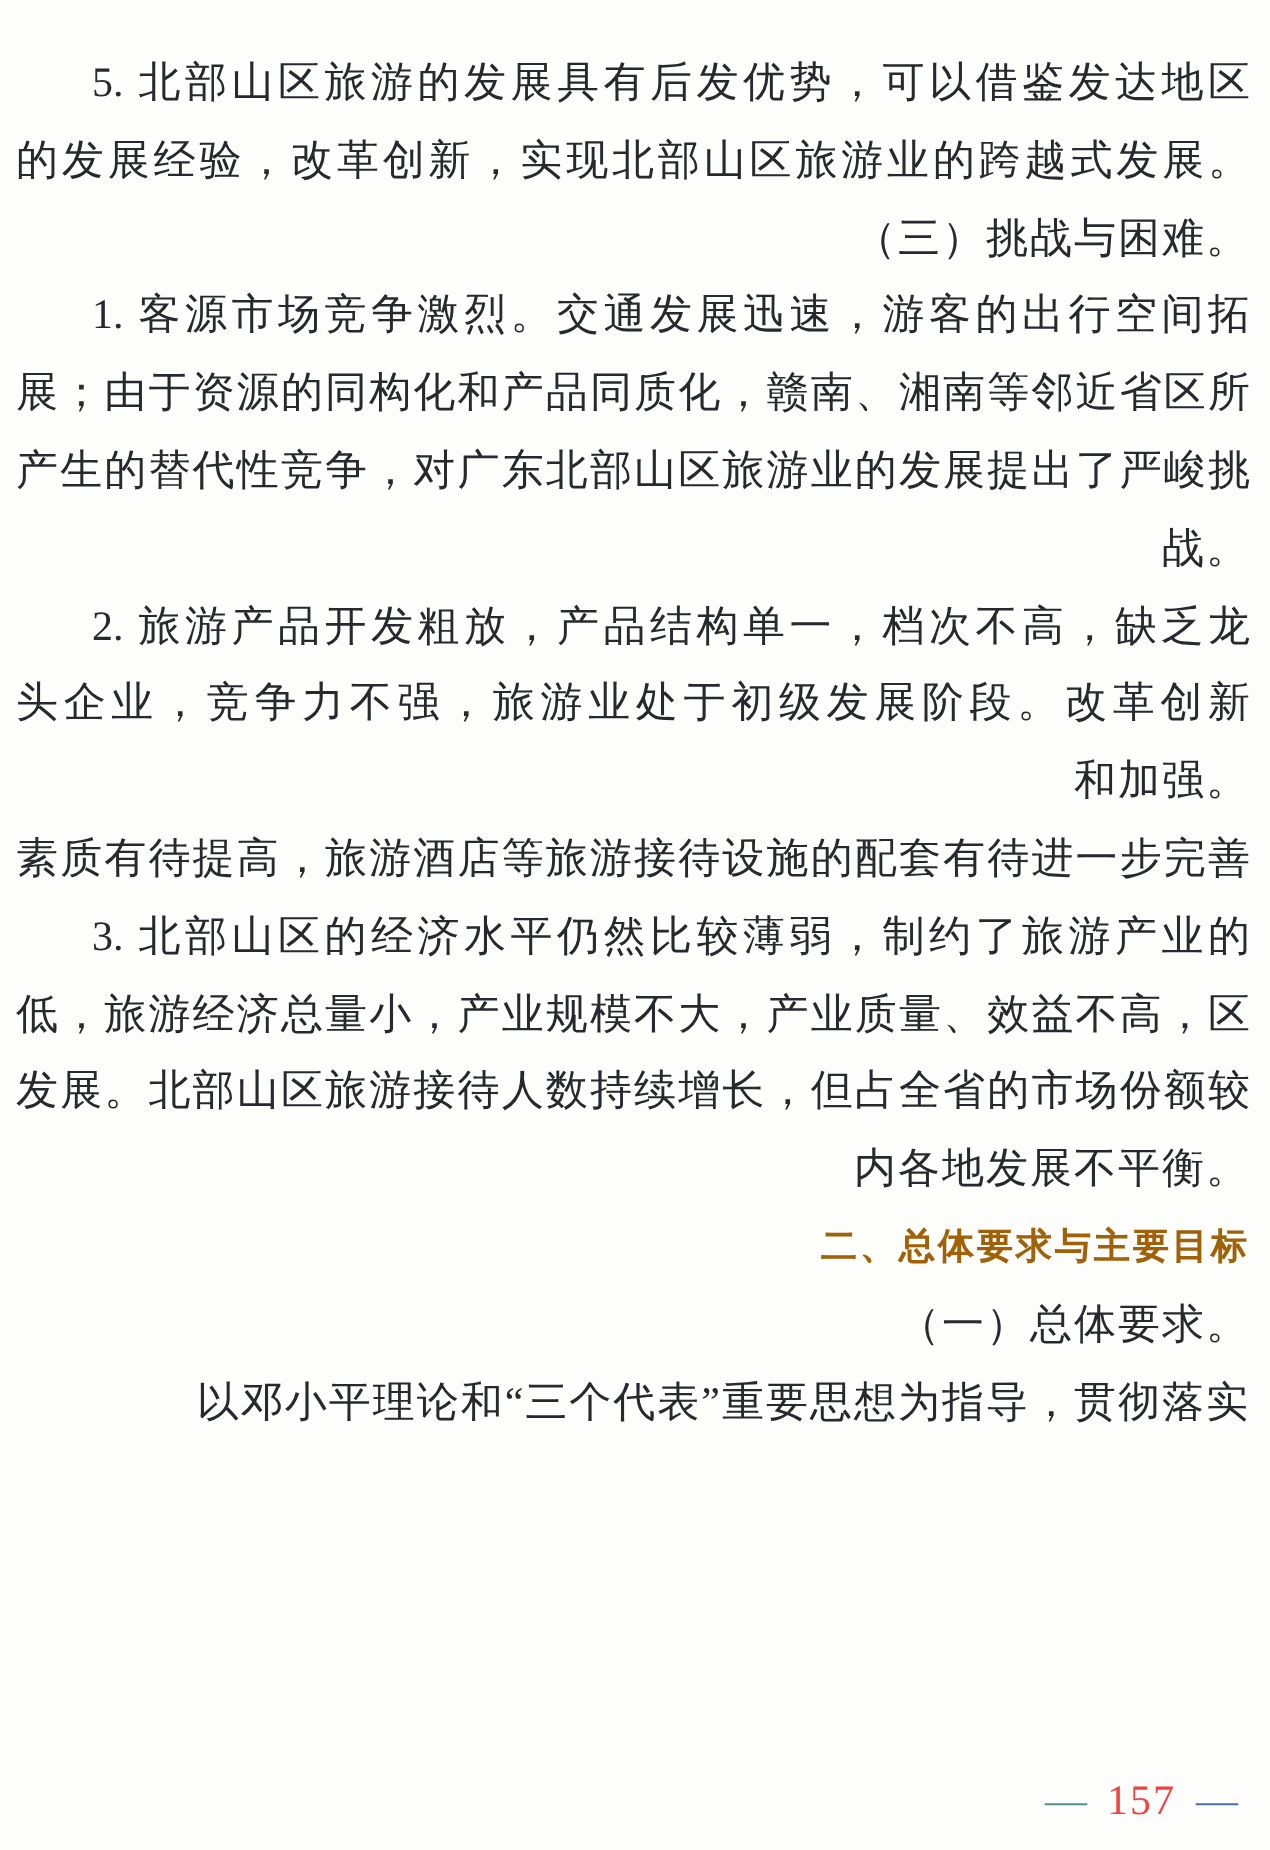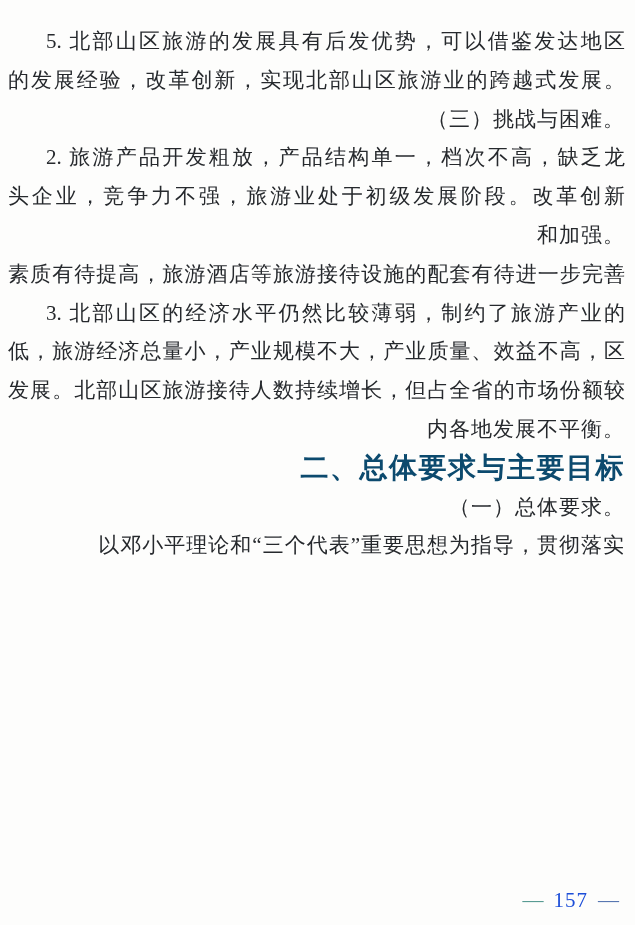--- a/index.html
+++ b/index.html
@@ -38,22 +38,22 @@
     text-align: justify;
     text-align-last: justify;
     letter-spacing: 0;
   }
   .line.first {
     text-indent: 38px;
   }
   .block.heading .line {
     font-family: "Liberation Sans", "DejaVu Sans", sans-serif;
     font-weight: 700;
-    font-size: 28px;
-    color: #0c4a6e;
+    font-size: 18px;
+    color: #a16207;
     letter-spacing: 1.5px;
   }
   .footer {
     position: absolute;
     top: 888px;
     right: 16px;
     display: flex;
     align-items: center;
     gap: 10px;
     font-size: 21px;
@@ -73,20 +73,26 @@
 <div class="page" style="color: rgb(38, 41, 45);">
   <div class="doc-body">
       <div class="block paragraph">
         <div class="line first fill">5. 北部山区旅游的发展具有后发优势，可以借鉴发达地区</div>
         <div class="line fill">的发展经验，改革创新，实现北部山区旅游业的跨越式发展。</div>
       </div>
       <div class="block paragraph">
         <div class="line first">（三）挑战与困难。</div>
       </div>
       <div class="block paragraph">
+        <div class="line first fill">1. 客源市场竞争激烈。交通发展迅速，游客的出行空间拓</div>
+        <div class="line fill">展；由于资源的同构化和产品同质化，赣南、湘南等邻近省区所</div>
+        <div class="line fill">产生的替代性竞争，对广东北部山区旅游业的发展提出了严峻挑</div>
+        <div class="line">战。</div>
+      </div>
+      <div class="block paragraph">
         <div class="line first fill">2. 旅游产品开发粗放，产品结构单一，档次不高，缺乏龙</div>
         <div class="line fill">头企业，竞争力不强，旅游业处于初级发展阶段。改革创新</div>
         <div class="line">和加强。</div>
         <div class="line fill">素质有待提高，旅游酒店等旅游接待设施的配套有待进一步完善</div>
       </div>
       <div class="block paragraph">
         <div class="line first fill">3. 北部山区的经济水平仍然比较薄弱，制约了旅游产业的</div>
         <div class="line fill">低，旅游经济总量小，产业规模不大，产业质量、效益不高，区</div>
         <div class="line fill">发展。北部山区旅游接待人数持续增长，但占全省的市场份额较</div>
         <div class="line">内各地发展不平衡。</div>
@@ -97,16 +103,16 @@
       <div class="block paragraph">
         <div class="line first">（一）总体要求。</div>
       </div>
       <div class="block paragraph">
         <div class="line first">以邓小平理论和“三个代表”重要思想为指导，贯彻落实</div>
       </div>
     </div>
 
   <div class="footer">
     <span class="dash" style="color: rgb(78, 149, 141);">—</span>
-    <span class="pagenum" style="color: #1d4ed8;">157</span>
+    <span class="pagenum" style="color: #ef4444;">157</span>
     <span class="dash" style="color: rgb(78, 111, 173);">—</span>
   </div>
 </div>
 
 </body></html>

